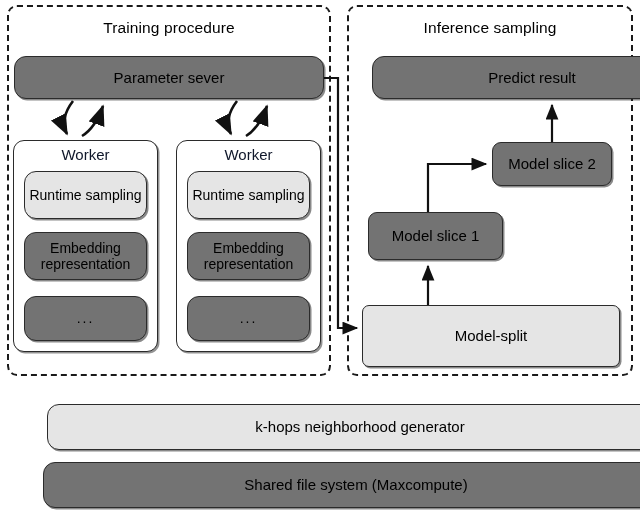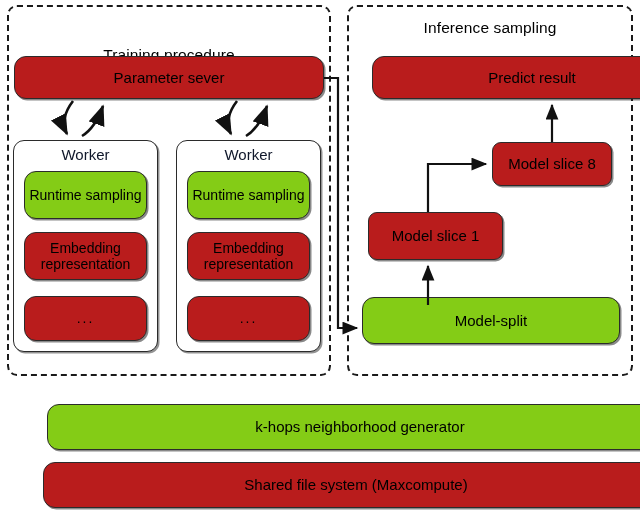--- a/index.html
+++ b/index.html
@@ -35,32 +35,32 @@
     font-size: 15.5px;
     color: #000;
     letter-spacing: 0.1px;
   }
   
   .node {
     position: absolute;
     box-sizing: border-box;
     border: 1.7px solid #2b2b2b;
     border-radius: 12px;
-    background: #b91c1c;
+    background: #737373;
     display: flex;
     align-items: center;
     justify-content: center;
     text-align: center;
     font-size: 15px;
     line-height: 1.15;
     color: #000;
     box-shadow: 1.5px 1.5px 0 rgba(40,40,40,0.55);
   }
   .node.green {
-    background: #84cc16;
+    background: #e5e5e5;
   }
   .node.small {
     font-size: 14px;
   }
   .node.tiny-radius {
     border-radius: 9px;
   }
   .worker-label {
     position: absolute;
     left: 0;
@@ -89,21 +89,21 @@
     height: 515px;
     pointer-events: none;
   }
 </style>
 </head>
 <body>
 
 <div id="canvas">
 
   <div class="group" style="left:7px; top:5px; width:324px; height:371px;"></div>
-  <div class="group-title" style="left:7px; top:19px; width:324px;margin-top:27px;">Training procedure</div>
+  <div class="group-title" style="left:7px; top:19px; width:324px;">Training procedure</div>
 
   <div class="node" style="left:14px; top:56px; width:310px; height:43px;">Parameter sever</div>
 
   <div class="worker-box" style="left:13px; top:140px; width:145px; height:212px;"></div>
   <div class="worker-label" style="left:13px; top:146px; width:145px;">Worker</div>
   <div class="node green small" style="left:24px; top:171px; width:123px; height:48px;">
     <span>Runtime sampling</span>
   </div>
   <div class="node small" style="left:24px; top:232px; width:123px; height:48px;">
     <span>Embedding representation</span>
@@ -122,25 +122,25 @@
   </div>
   <div class="node small" style="left:187px; top:296px; width:123px; height:45px;">
     <span class="dots">...</span>
   </div>
 
   <div class="group" style="left:347px; top:5px; width:286px; height:371px;"></div>
   <div class="group-title" style="left:347px; top:19px; width:286px;">Inference sampling</div>
 
   <div class="node" style="left:372px; top:56px; width:320px; height:43px;">Predict result</div>
 
-  <div class="node tiny-radius" style="left:492px; top:142px; width:120px; height:44px;">Model slice 8</div>
+  <div class="node tiny-radius" style="left:492px; top:142px; width:120px; height:44px;">Model slice 2</div>
 
   <div class="node tiny-radius" style="left:368px; top:212px; width:135px; height:48px;">Model slice 1</div>
 
-  <div class="node green" style="left:362px; top:297px; width:258px; height:47px;">Model-split</div>
+  <div class="node green" style="left:362px; top:305px; width:258px; height:62px;border-radius:7px;">Model-split</div>
 
   <div class="node green" style="left:7px; top:404px; width:626px; height:46px;margin-left:40px;">k-hops neighborhood generator</div>
 
   <div class="node" style="left:7px; top:462px; width:626px; height:46px;margin-left:36px;">Shared file system (Maxcompute)</div>
 
   <svg id="wires" viewBox="0 0 640 515" xmlns="http://www.w3.org/2000/svg">
     <defs>
       <marker id="arrowhead" markerWidth="9" markerHeight="9" refX="7.4" refY="3.2" orient="auto" markerUnits="strokeWidth">
         <path d="M0,0 L8,3.2 L0,6.4 z" fill="#111111"></path>
       </marker>

